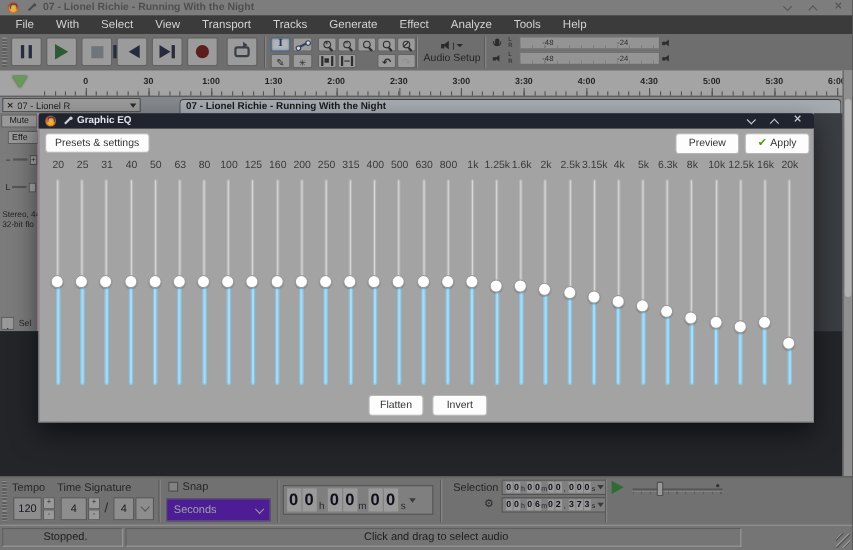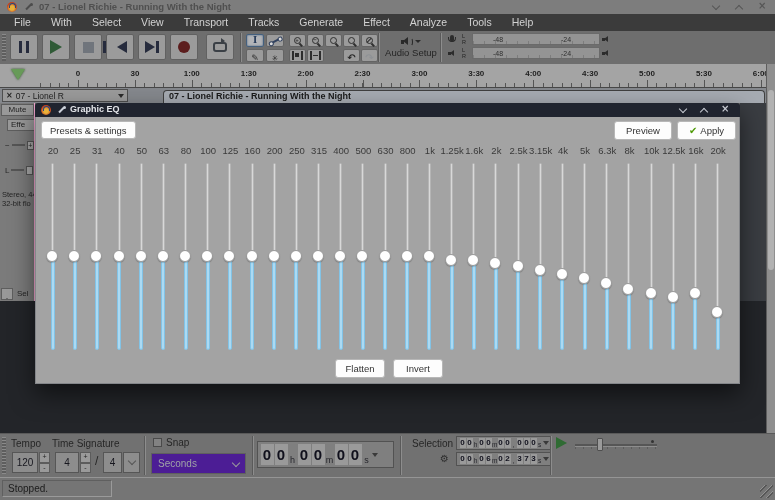--- a/index.html
+++ b/index.html
@@ -157,21 +157,21 @@
   .sel-field .sep{font-size:6.5px;line-height:9px;width:5px;text-align:center;}
   .gear-ic{position:absolute;font:10px "DejaVu Sans",sans-serif;color:#2e2e2e;}
   .ps-play{position:absolute;left:556px;top:3px;width:0;height:0;border-left:11px solid #2f6b33;border-top:6.5px solid transparent;border-bottom:6.5px solid transparent;}
   #speed-slider{position:absolute;left:573px;top:2px;width:88px;height:16px;}
   #speed-slider .groove{position:absolute;left:2px;top:8px;width:82px;height:2px;background:#565656;box-shadow:0 1px 0 #8d8d8d;}
   #speed-slider .ticks{position:absolute;left:2px;top:11px;width:82px;height:2px;background:repeating-linear-gradient(to right,#5c5c5c 0 1px,transparent 1px 8px);}
   #speed-slider .thumb{position:absolute;left:24px;top:2px;width:6px;height:13px;background:#9a9a9a;border:1px solid #4f4f4f;border-radius:1px;box-sizing:border-box;}
   #speed-slider .dot{position:absolute;left:78px;top:4px;width:3px;height:3px;border-radius:50%;background:#333;}
 
   
-  #status-bar{position:absolute;left:0;top:477px;width:775px;height:23px;background:#757575;border-top:1px solid #959595;box-sizing:border-box;}
+  #status-bar{position:absolute;left:0;top:477px;width:775px;height:23px;background:#757575;border-top:1px solid #959595;box-sizing:border-box;text-align:center;}
   .sunken{position:absolute;top:2px;height:17px;border:1px solid #5f5f5f;border-bottom-color:#9a9a9a;border-right-color:#9a9a9a;box-sizing:border-box;font-size:10px;color:#1c1c1c;line-height:15px;padding-left:5px;}
   #resize-grip{position:absolute;right:2px;bottom:2px;width:13px;height:13px;
      background:repeating-linear-gradient(135deg,transparent 0 3px,#929292 3px 4px,#575757 4px 5px);}
 </style>
 </head>
 <body>
 
 <div id="app">
 
   <div id="titlebar">
@@ -753,16 +753,17 @@
     <div id="speed-slider">
       <span class="groove"></span>
       <span class="ticks"></span>
       <span class="thumb"></span>
       <span class="dot"></span>
     </div>
   </div>
 
   <div id="status-bar">
     <div class="sunken" style="left:2px;width:110px;">Stopped.</div>
+    <div class="sunken" style="left:114px;width:560px;">Click and drag to select audio</div>
     <div id="resize-grip"></div>
   </div>
 
 </div>
 
 </body></html>

